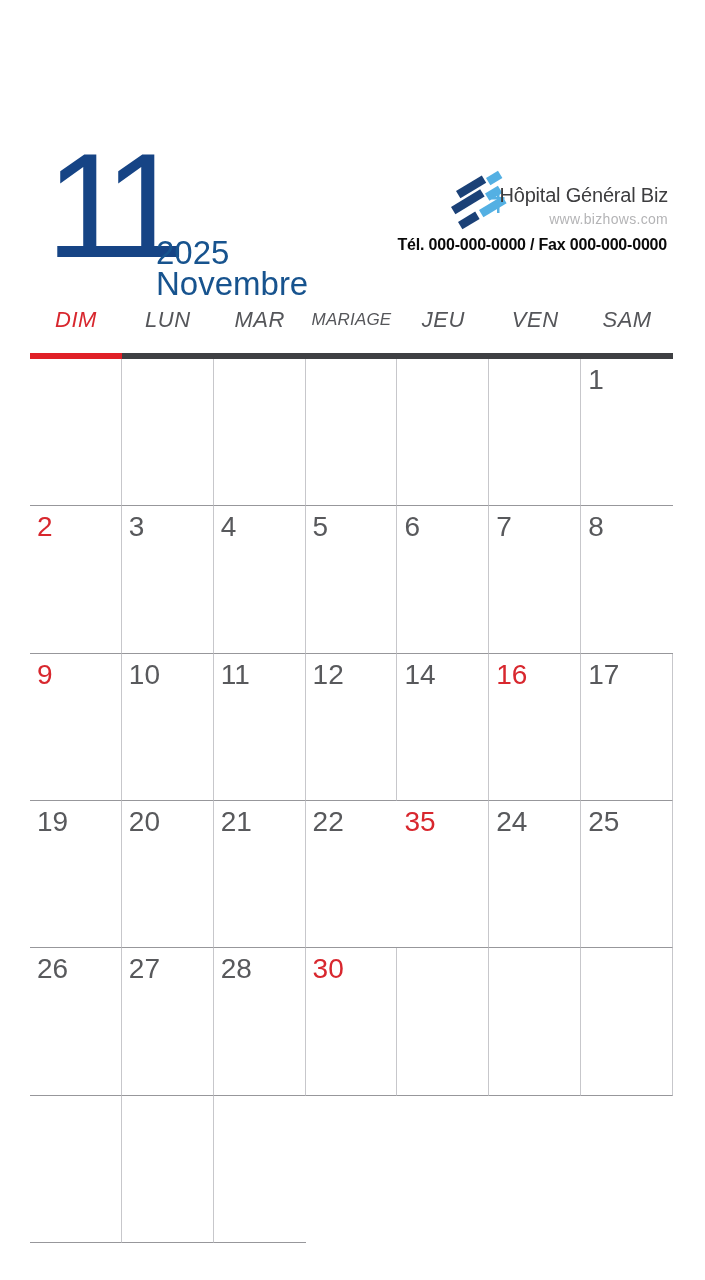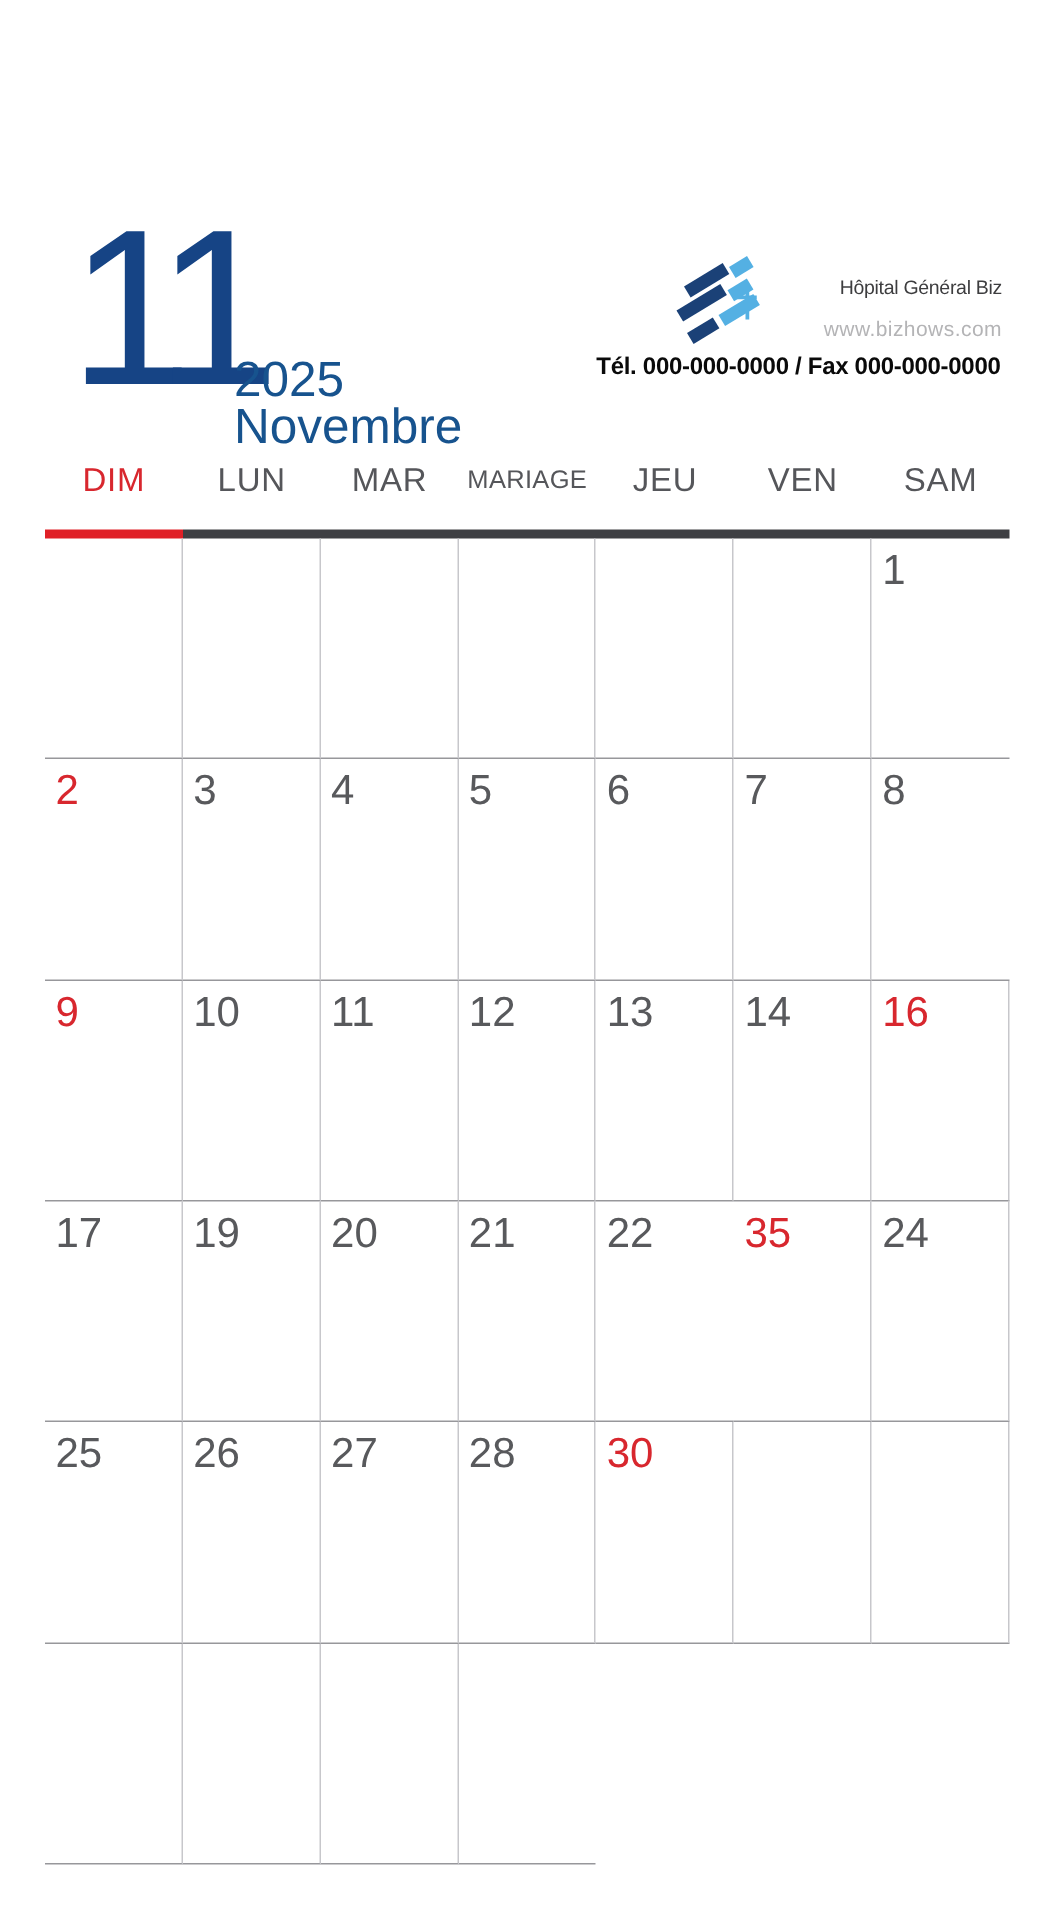--- a/index.html
+++ b/index.html
@@ -21,35 +21,35 @@
     position:absolute;left:156px;top:193px;
     color:var(--navy-light);
     font-size:33px;line-height:31px;font-weight:400;margin-top:44px;
   }
 
   .logo-icon{position:absolute;left:448px;top:167px;}
   .logo-dark{fill:var(--logo-blue-dark);}
   .logo-light{fill:var(--logo-blue-light);}
   .org-name{
     position:absolute;right:37px;top:184px;
-    font-size:13px;color:#3d3d3f;letter-spacing:-0.2px;white-space:nowrap;
+    font-size:20px;color:#3d3d3f;letter-spacing:-0.2px;white-space:nowrap;
   }
   .website{
     position:absolute;right:37px;top:211px;
     font-size:14px;color:var(--url-gray);letter-spacing:0.3px;white-space:nowrap;
   }
   .contact{
     position:absolute;right:38px;top:236px;
     font-size:16px;font-weight:700;color:#0a0a0a;letter-spacing:-0.2px;white-space:nowrap;text-align:center;
   }
 
   
   .day-header-row{
     position:absolute;left:30px;top:300px;width:643px;height:40px;
-    display:grid;grid-template-columns:repeat(7,1fr);
+    display:grid;grid-template-columns:repeat(7,1fr);font-style:italic;
   }
   .day-header{
     display:flex;align-items:center;justify-content:center;
     font-size:22px;color:var(--header-gray);letter-spacing:0.5px;
   }
   .day-header.sunday{color:var(--red);}
   .day-header.condensed{font-size:17px;letter-spacing:0.2px;text-align:right;}
 
   .header-underline{
     position:absolute;left:30px;top:353px;width:643px;height:6px;
@@ -131,21 +131,20 @@
       <div class="cell"><span class="date-number">3</span></div>
       <div class="cell"><span class="date-number">4</span></div>
       <div class="cell"><span class="date-number">5</span></div>
       <div class="cell"><span class="date-number">6</span></div>
       <div class="cell"><span class="date-number">7</span></div>
       <div class="cell last-col"><span class="date-number">8</span></div>
       <div class="cell sun"><span class="date-number">9</span></div>
       <div class="cell"><span class="date-number">10</span></div>
       <div class="cell"><span class="date-number">11</span></div>
       <div class="cell"><span class="date-number">12</span></div>
-      <div class="cell"><span class="date-number">13</span></div>
       <div class="cell"><span class="date-number">14</span></div>
       <div class="cell sun"><span class="date-number">16</span></div>
       <div class="cell"><span class="date-number">17</span></div>
       <div class="cell"><span class="date-number">19</span></div>
       <div class="cell"><span class="date-number">20</span></div>
       <div class="cell"><span class="date-number">21</span></div>
       <div class="cell last-col"><span class="date-number">22</span></div>
       <div class="cell sun"><span class="date-number">35</span></div>
       <div class="cell"><span class="date-number">24</span></div>
       <div class="cell"><span class="date-number">25</span></div>

